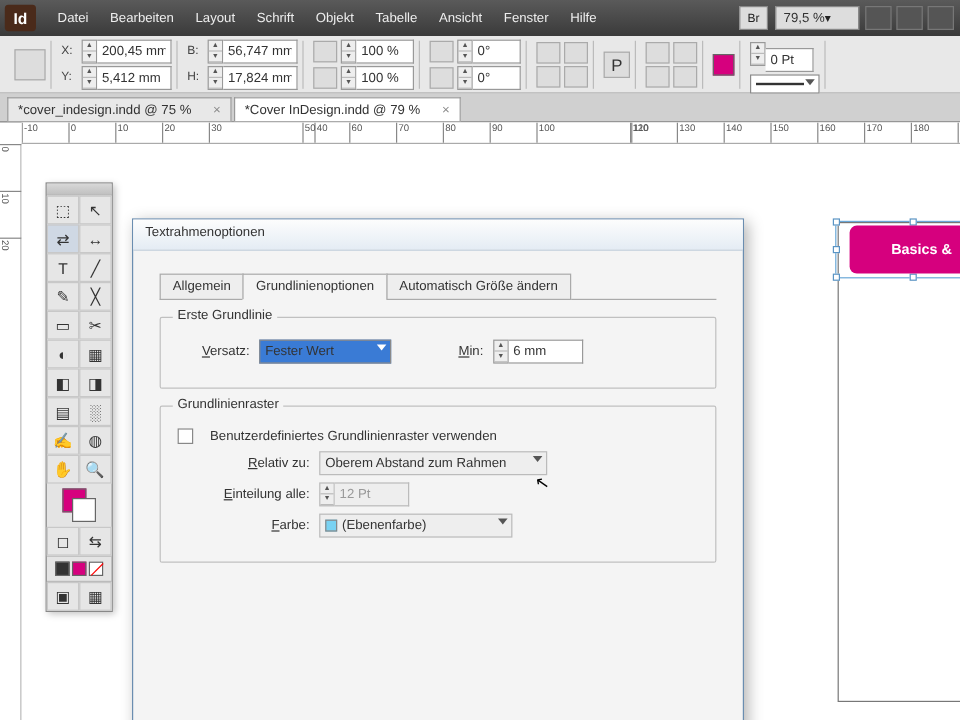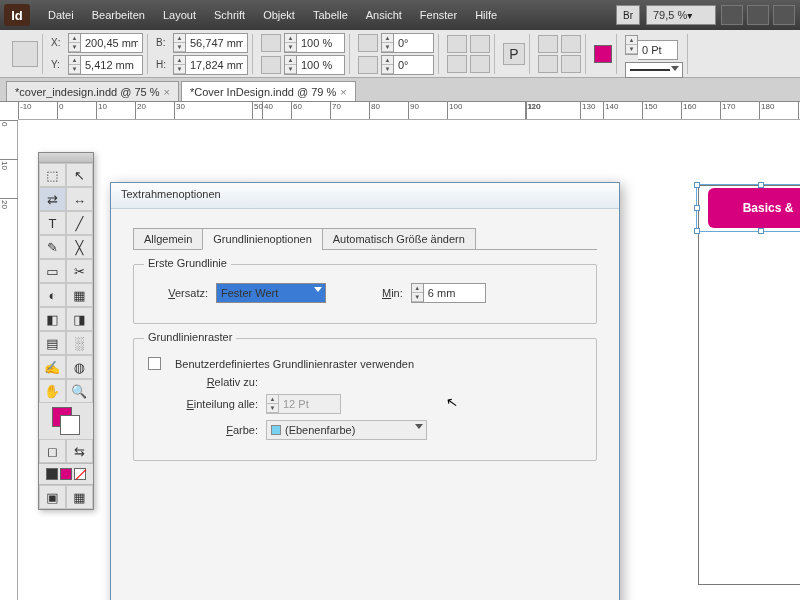--- a/index.html
+++ b/index.html
@@ -9,21 +9,21 @@
 .menubar .mi{color:#eee;padding:4px 8px;cursor:pointer}
 .menubar .sep{flex:1}
 .mb-ctrl{height:20px;background:#ddd;border:1px solid #888;padding:0 6px;display:flex;align-items:center;margin:0 2px;font-size:10px;color:#222}
 .mb-icon{width:22px;height:20px;background:#555;border:1px solid #777;margin:0 1px}
 .ctrlbar{height:48px;background:#e8e8e8;border-bottom:1px solid #aaa;display:flex;align-items:center;padding:4px 8px;gap:4px}
 .ctrl-group{display:flex;flex-direction:column;gap:2px;padding:0 4px;border-right:1px solid #bbb;height:40px;justify-content:center}
 .ctrl-row{display:flex;align-items:center;gap:3px}
 .ctrl-lbl{font-size:10px;color:#444;min-width:14px}
 .ctrl-icon{width:20px;height:18px;background:#ddd;border:1px solid #aaa}
 .tabbar{height:24px;background:#d0d0d0;border-bottom:1px solid #888;display:flex;align-items:flex-end;padding-left:6px}
-.doc-tab{height:20px;padding:4px 8px;background:#e8e8e8;border:1px solid #999;border-bottom:none;margin-right:2px;font-size:10px;display:flex;align-items:center;gap:4px}
+.doc-tab{height:20px;padding:4px 8px;background:#e8e8e8;border:1px solid #999;border-bottom:none;margin-right:2px;font-size:10px;display:flex;align-items:center;gap:18px}
 .doc-tab.active{background:#fff}
 .doc-tab .x{color:#888;cursor:pointer}
 .ruler-h{height:18px;background:#fff;border-bottom:1px solid #aaa;position:relative;margin-left:18px;overflow:hidden}
 .ruler-h .tick{position:absolute;top:0;font-size:8px;color:#555;border-left:1px solid #888;height:18px;padding-left:1px}
 .workspace{position:relative;height:498px;background:#fff}
 .ruler-v{position:absolute;left:0;top:0;width:18px;height:100%;background:#fff;border-right:1px solid #aaa}
 .ruler-v .tick{position:absolute;left:0;font-size:8px;color:#555;border-top:1px solid #888;width:18px;writing-mode:vertical-lr;padding-top:1px}
 .canvas{position:absolute;left:18px;top:0;right:0;bottom:0;background:#fff}
 .page-edge{position:absolute;left:680px;top:65px;width:200px;height:400px;border:1px solid #777}
 .pink-shape{position:absolute;left:690px;top:68px;width:120px;height:40px;background:#d6007e;border-radius:6px 0 0 6px;display:flex;align-items:center;justify-content:center;color:#fff;font-weight:bold;font-size:12px}
@@ -239,21 +239,21 @@
     <div class="tick" style="left: 156px;">30</div>
     <div class="tick" style="left: 204px; margin-left: 40px;">40</div>
     <div class="tick" style="left: 234px;">50</div>
     <div class="tick" style="left: 273px;">60</div>
     <div class="tick" style="left: 312px;">70</div>
     <div class="tick" style="left: 351px;">80</div>
     <div class="tick" style="left: 390px;">90</div>
     <div class="tick" style="left: 429px;">100</div>
     <div class="tick" style="left: 468px; margin-left: 40px;">110</div>
     <div class="tick" style="left: 507px;">120</div>
-    <div class="tick" style="left: 562px;">130</div>
+    <div class="tick" style="left: 546px;">130</div>
     <div class="tick" style="left: 585px;">140</div>
     <div class="tick" style="left: 624px;">150</div>
     <div class="tick" style="left: 663px;">160</div>
     <div class="tick" style="left: 702px;">170</div>
     <div class="tick" style="left: 741px;">180</div>
     <div class="tick" style="left: 780px;">190</div>
   </div>
 
 <div class="workspace">
   <div class="ruler-v" id="rv">
@@ -351,20 +351,24 @@
 
       <div class="fieldset">
         <div class="legend">Grundlinienraster</div>
         <div class="frow">
           <div class="chk"></div>
           <span>Benutzerdefiniertes Grundlinienraster verwenden</span>
         </div>
         <div class="disabled">
           <div class="frow">
               <span class="lbl" style="width:110px"><u>R</u>elativ zu:</span>
+              <div class="combo" style="width:190px">
+                <span>Oberem Abstand zum Rahmen</span>
+                <div class="arrow"></div>
+              </div>
             </div>
           <div class="frow">
               <span class="lbl" style="width:110px"><u>E</u>inteilung alle:</span>
               <div class="num-input">
                 <div class="spinner">
                   <div>▲</div>
                   <div>▼</div>
                 </div>
                 <input class="txt" disabled="" value="12 Pt" style="">
               </div>

